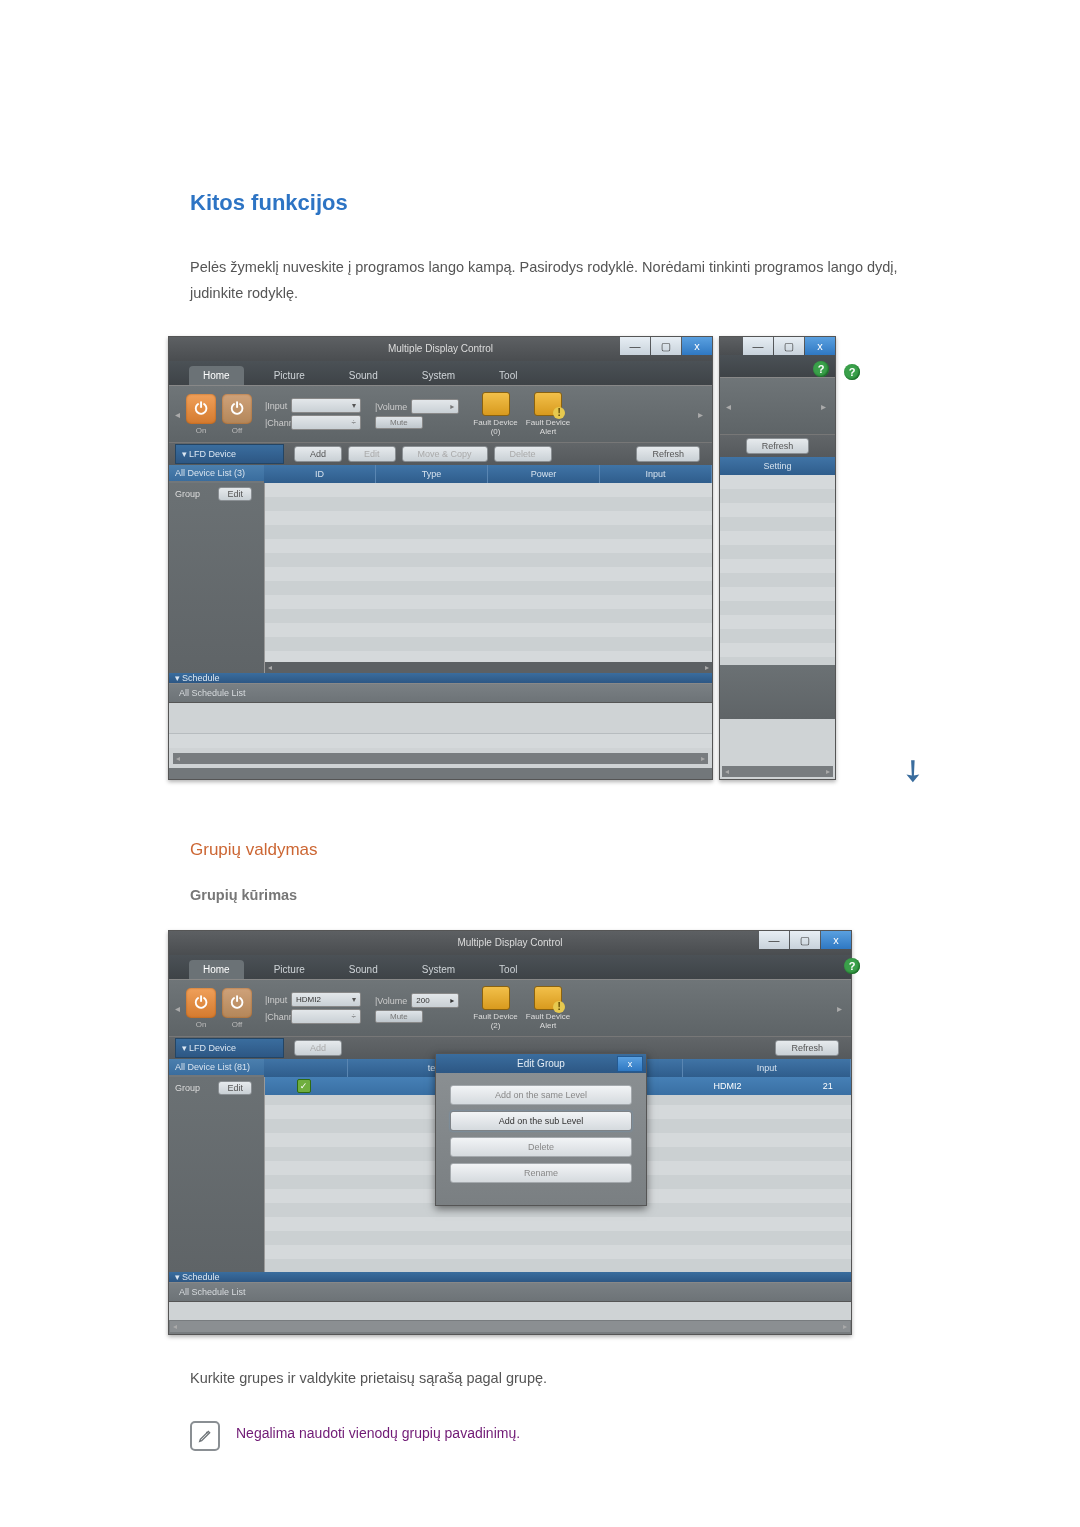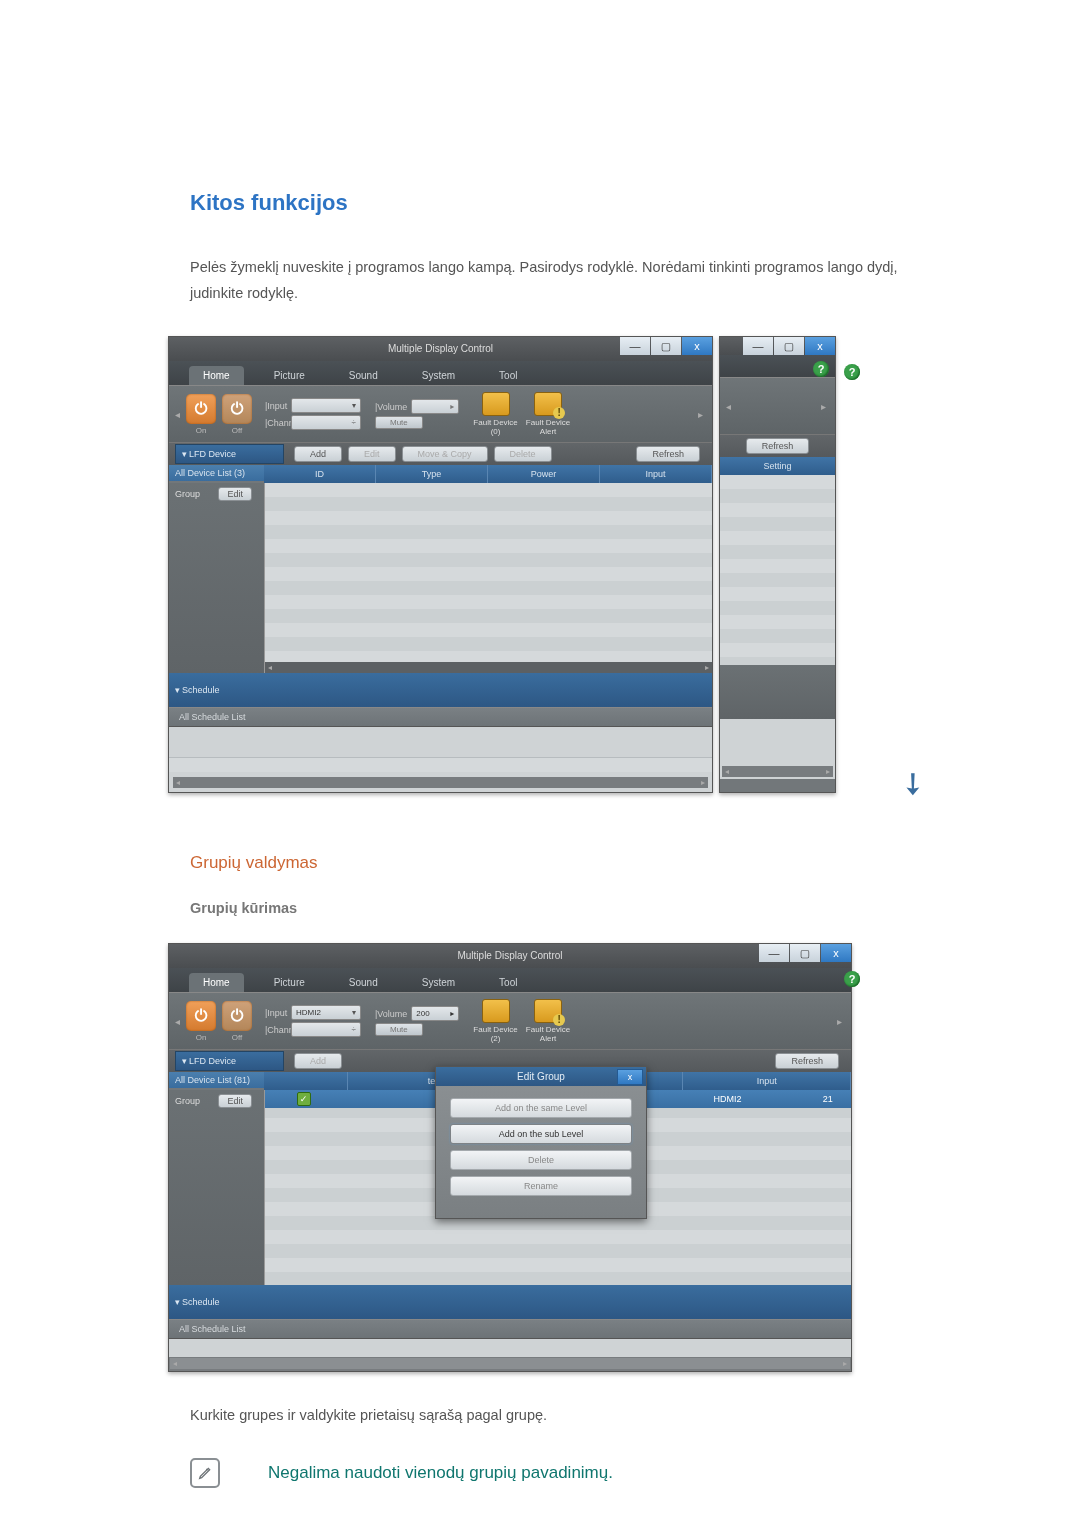--- a/index.html
+++ b/index.html
@@ -173,21 +173,21 @@
     background: repeating-linear-gradient(#d5d9db 0 14px,#cbd0d2 14px 28px);
     position:relative; border-left:1px solid #999;
   }
   .grid-scroll-h { position:absolute; left:0; right:0; bottom:0; height:11px;
     background:#5c6063; display:flex; align-items:center;}
   .grid-scroll-h::before{content:"◂";color:#aaa;font-size:8px;padding:0 3px;}
   .grid-scroll-h::after{content:"▸";color:#aaa;font-size:8px;padding:0 3px;margin-left:auto;}
   .schedule-block { background: linear-gradient(#6b7174,#5f6467); }
   .sched-header {
     background: linear-gradient(#3a6d9e,#2d5784); color:#dce7f2;
-    font-size:9px; padding:12px 6px;
+    font-size:9px; padding:0 6px;
   }
   .sched-header::before{content:"▾ ";}
   .sched-sub {
     background: linear-gradient(#7a8084,#6d7377); color:#d7dbde;
     font-size:9px; padding:4px 10px; border-top:1px solid #888; border-bottom:1px solid #555;
   }
   .bottom-gap { height: 30px; background:#cfd3d5; }
   .status-strip { height:14px; background:#d5d9db; border-top:1px solid #b7bcbf; }
 
   .shot1-side .help-badge { top: 6px; right: 6px; }
@@ -261,21 +261,21 @@
   .shot2 .schedule-block { }
   .shot2 .bottom-gap{height:18px;}
 
   .note-row { display:flex; align-items:flex-start; gap:16px; margin-top:26px;}
   .note-icon {
     width:26px;height:26px;border:2px solid #8a8f93;border-radius:5px;
     display:flex;align-items:center;justify-content:center;
     color:#6d7377;position:relative;flex-shrink:0;
   }
   .note-icon svg{width:16px;height:16px;}
-  .note-text { font-size:17px;color:#0f766e;line-height:1.8;margin-left:32px; }
+  .note-text { font-size:14px;color:#701a75;line-height:1.8; }
 </style>
 </head>
 <body>
 
 <div class="page">
   <h1 class="main-title">Kitos funkcijos</h1>
 
   <p class="body-text">Pelės žymeklį nuveskite į programos lango kampą. Pasirodys rodyklė. Norėdami tinkinti programos lango dydį, judinkite rodyklę.</p>
 
   <div class="shot">

